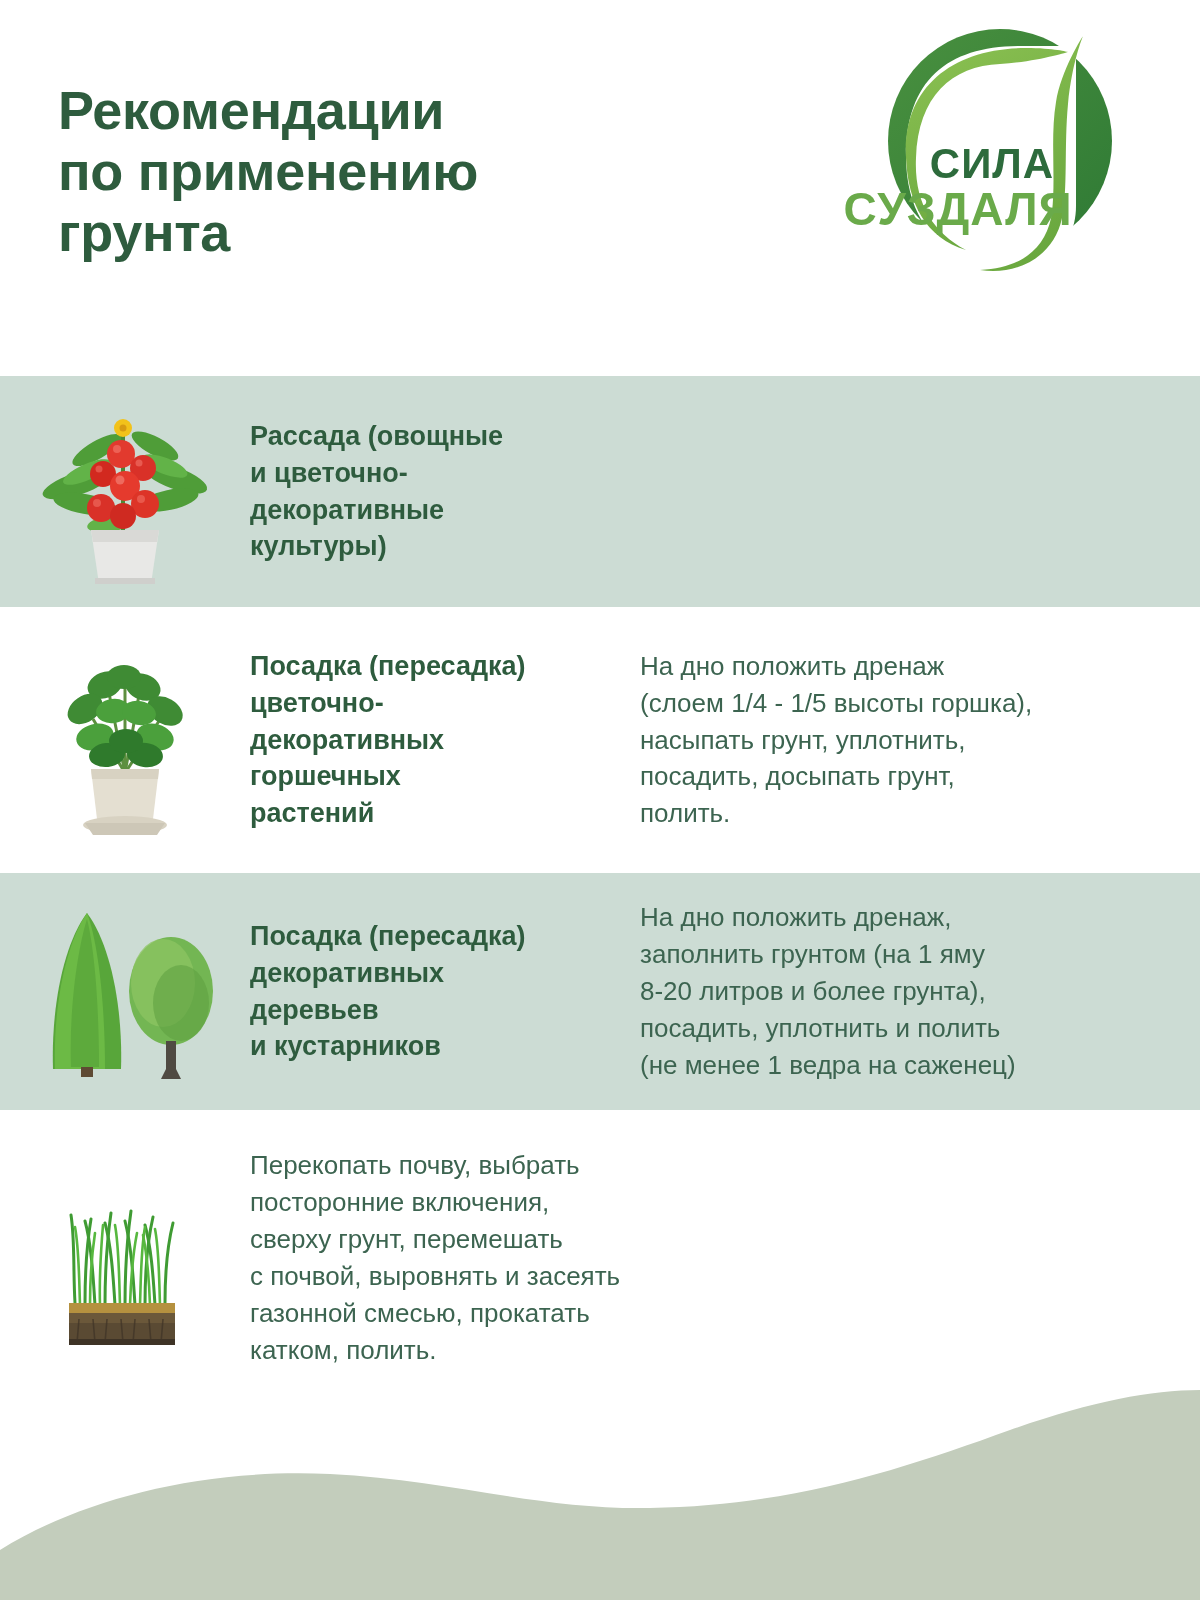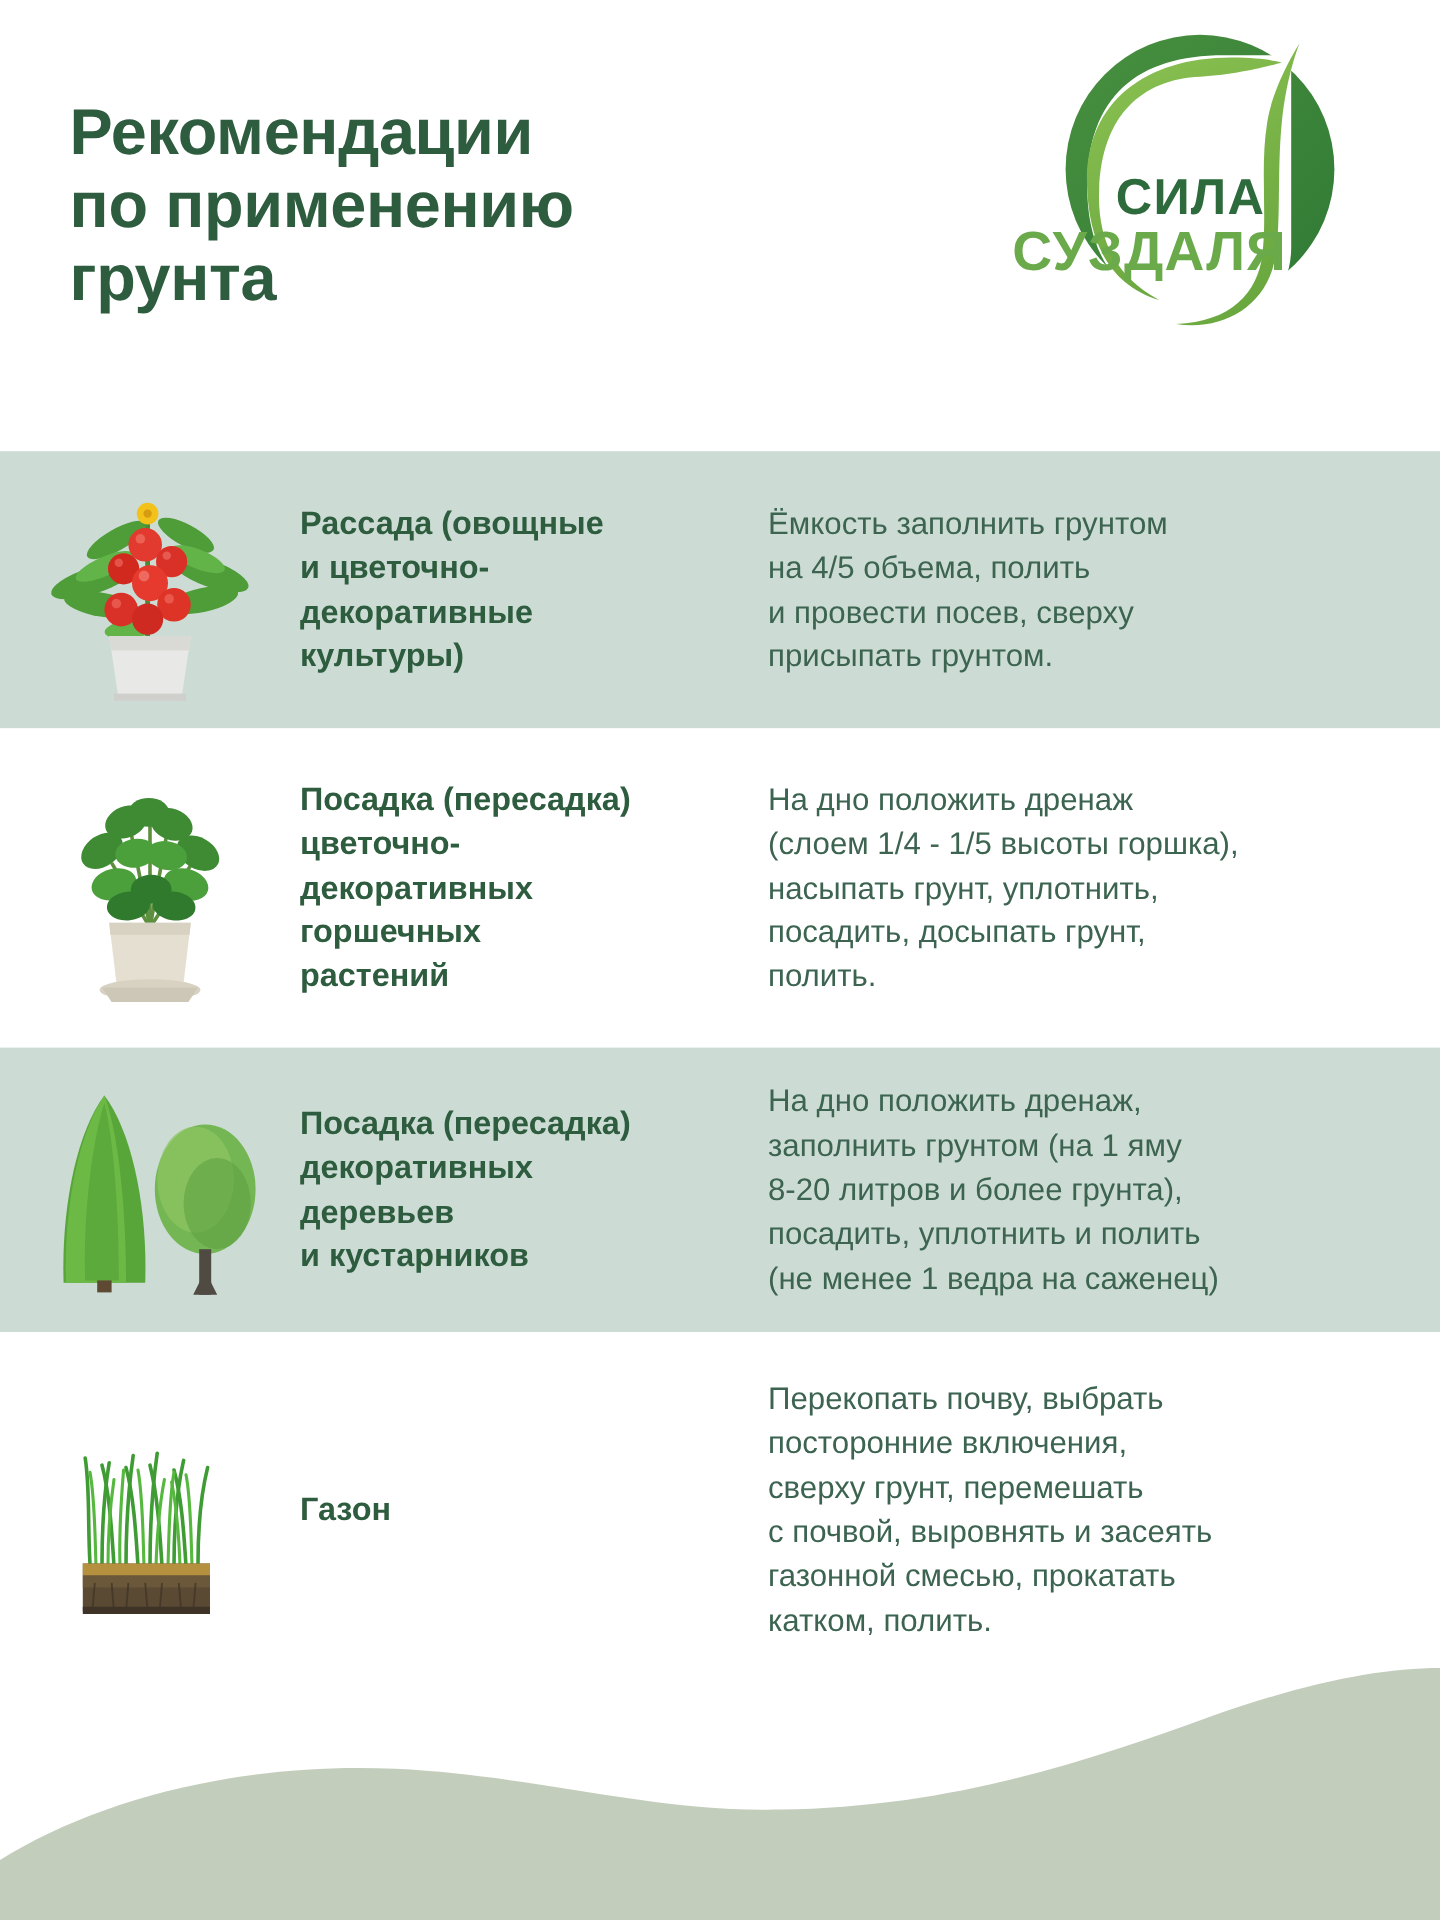--- a/index.html
+++ b/index.html
@@ -146,24 +146,20 @@
 
         <path d="M56 138 L124 138 L116 192 L64 192 Z" fill="#e8e8e6"></path>
         <path d="M56 138 L124 138 L122 150 L58 150 Z" fill="#d9d9d6"></path>
         <rect x="60" y="186" width="60" height="6" fill="#cfcfcc"></rect>
       </svg>
     </div>
     <div class="cell-title">Рассада (овощные
 и цветочно-
 декоративные
 культуры)</div>
-    <div class="cell-desc">Ёмкость заполнить грунтом
-на 4/5 объема, полить
-и провести посев, сверху
-присыпать грунтом.</div>
   </div>
 
   <div class="row row-2">
     <div class="cell-img">
       <svg width="180" height="215" viewBox="0 0 180 215" aria-label="potted plant">
 
         <g stroke="#5d8f3f" stroke-width="3" fill="none">
           <path d="M90 140 L74 60"></path>
             <path d="M90 140 L104 62"></path>
           <path d="M90 140 L58 86"></path>
@@ -275,21 +271,20 @@
             <path d="M58 156 L60 180"></path>
           <path d="M72 156 L70 180"></path>
             <path d="M86 156 L88 180"></path>
           <path d="M100 156 L98 180"></path>
             <path d="M114 156 L116 180"></path>
           <path d="M128 156 L126 180"></path>
         </g>
         <path d="M34 176 L140 176 L140 182 L34 182 Z" fill="#3e3326"></path>
       </svg>
     </div>
-    <div class="cell-title">Газон</div>
     <div class="cell-desc">Перекопать почву, выбрать
 посторонние включения,
 сверху грунт, перемешать
 с почвой, выровнять и засеять
 газонной смесью, прокатать
 катком, полить.</div>
   </div>
 </div>
 
 <div class="bottom-wave">

